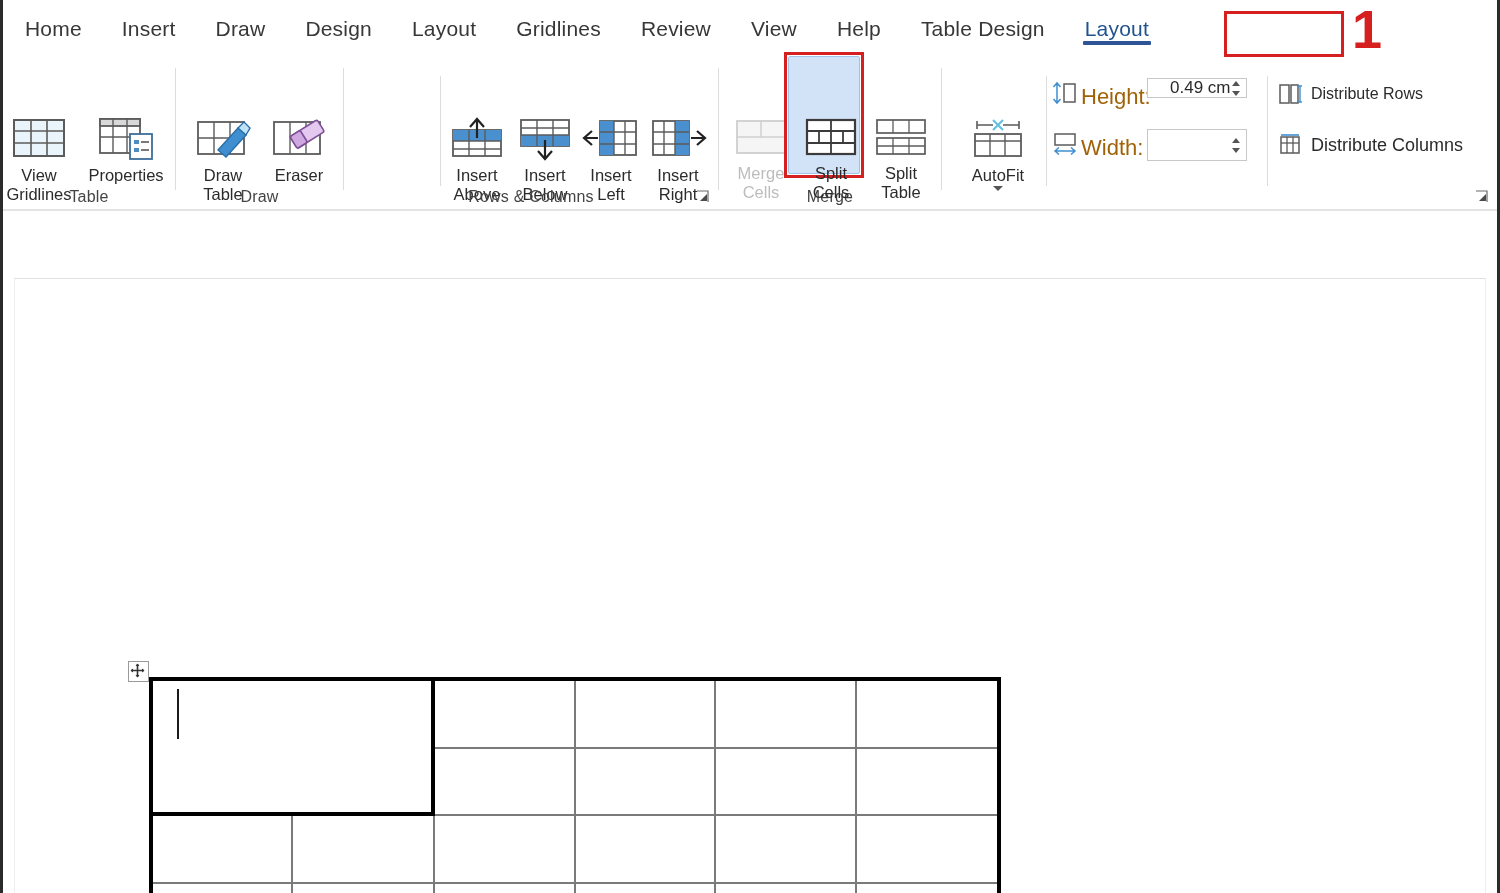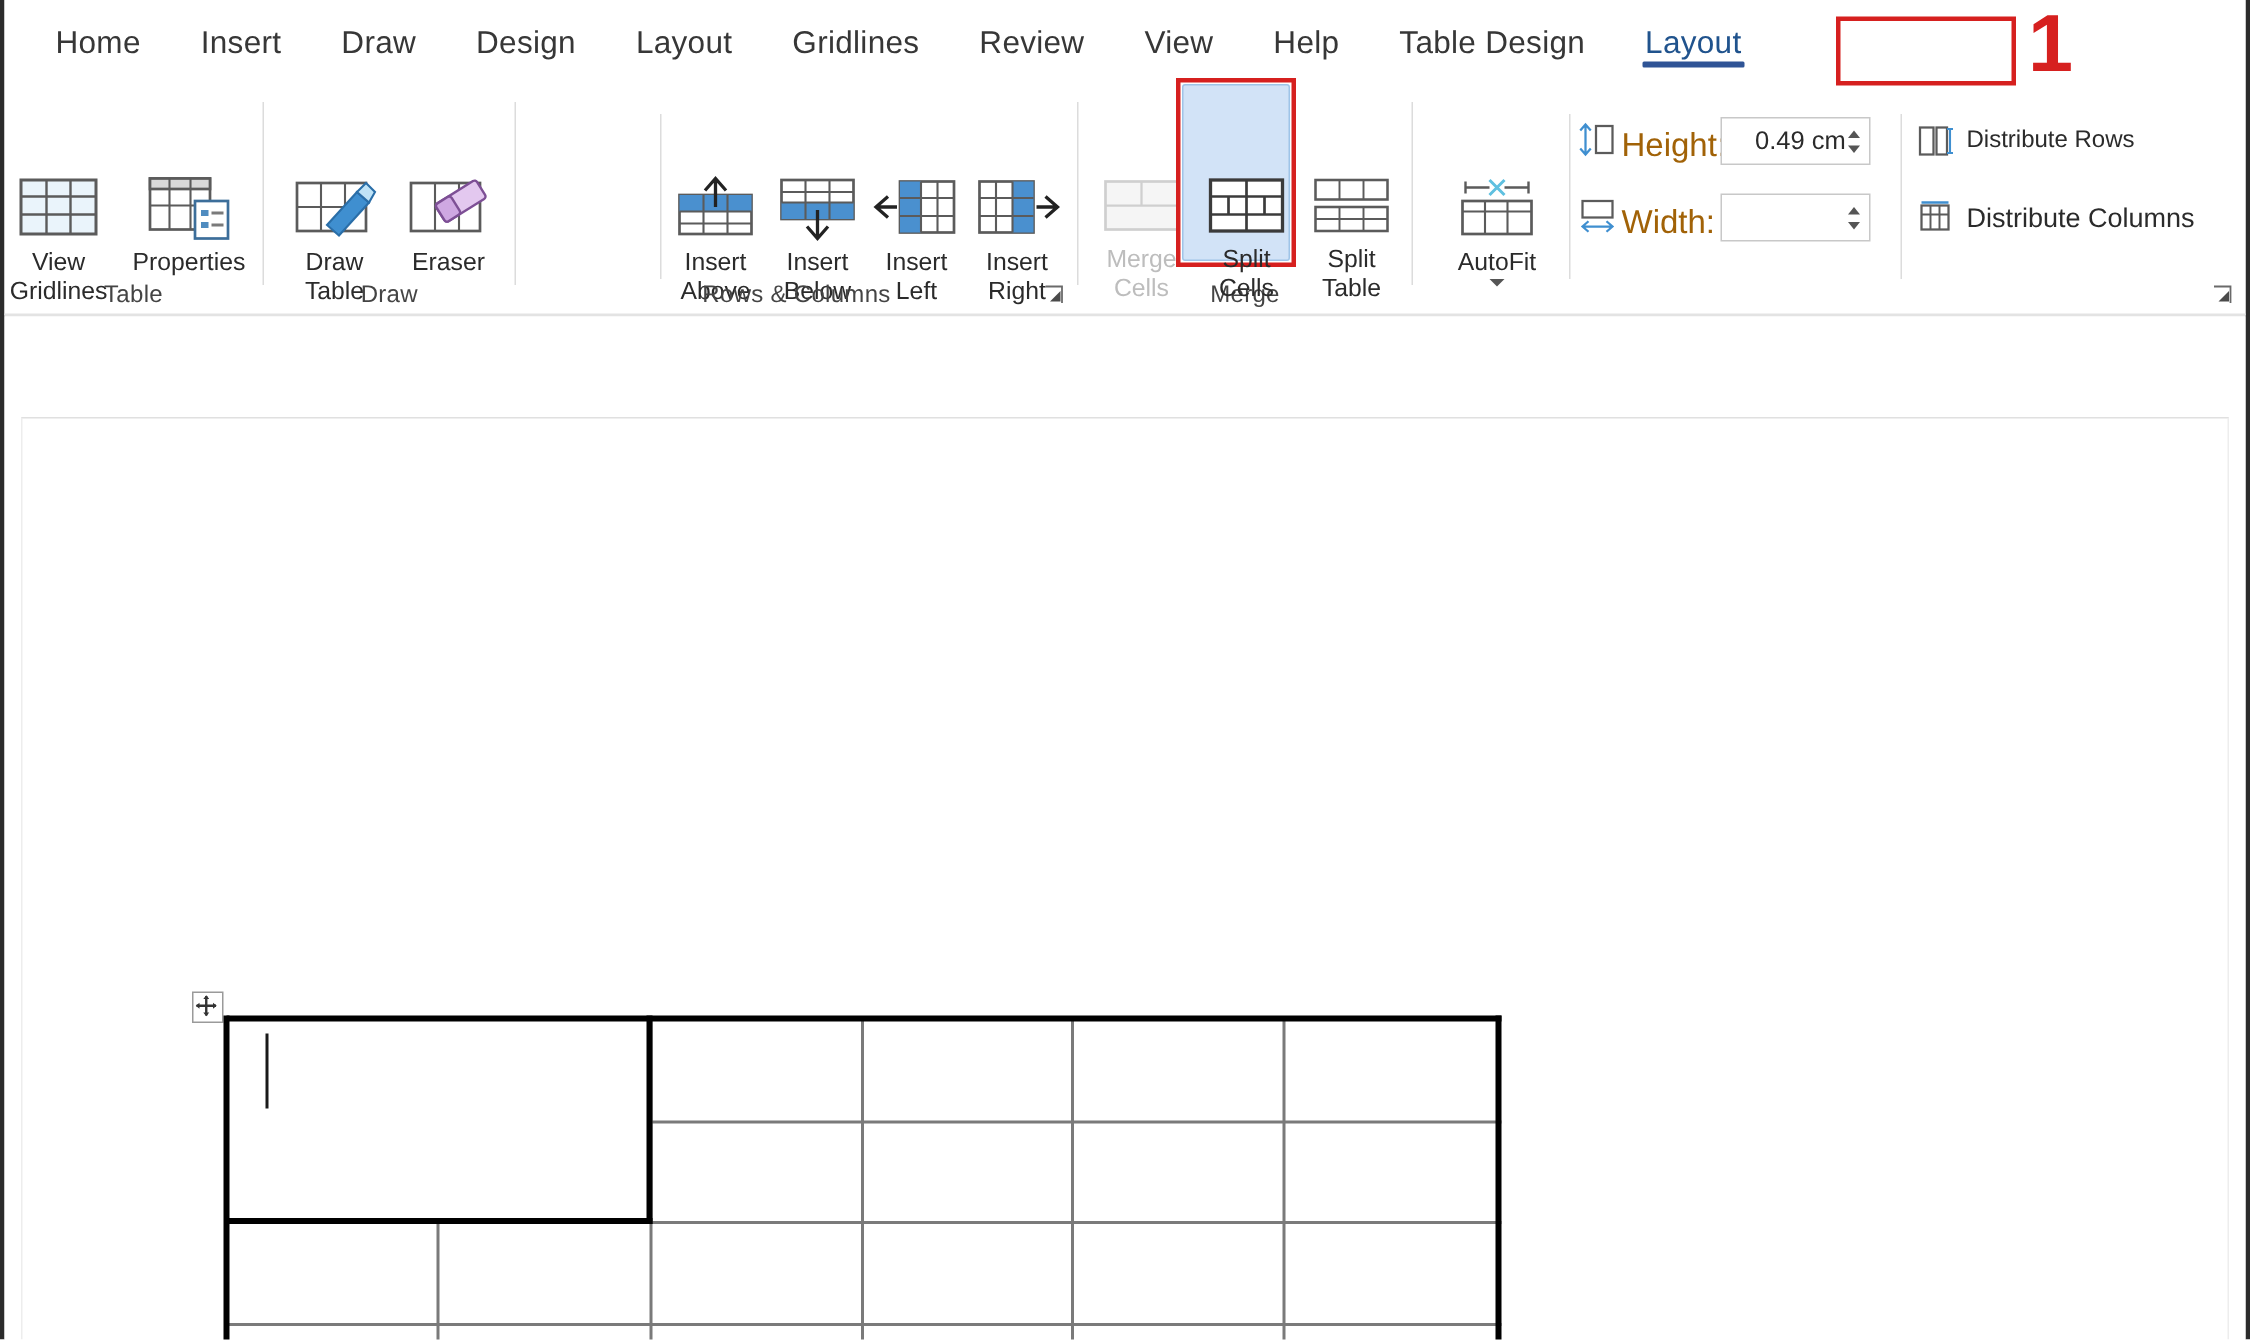--- a/index.html
+++ b/index.html
@@ -10,21 +10,21 @@
     overflow:hidden;
     position:relative;
   }
   
   .app{position:absolute;left:0;top:0;width:1500px;height:893px;background:#fff;}
   .edge-left{position:absolute;left:0;top:0;width:3px;height:893px;background:#2b2b2b;}
   .edge-right{position:absolute;right:0;top:0;width:3px;height:893px;background:#2b2b2b;}
 
   
   .tabbar{position:absolute;left:3px;top:0;width:1494px;height:58px;background:#ffffff;}
-  .tabs{display:flex;align-items:center;height:58px;padding-left:14px;}
+  .tabs{display:flex;align-items:center;height:58px;padding-left:2px;}
   .tab{
     font-size:21px;color:#373737;padding:6px 20px;white-space:nowrap;
     position:relative;letter-spacing:.2px;
   }
   .tab.active{color:#20538d;}
   .tab .underline{
     position:absolute;left:18px;right:18px;bottom:2px;height:4px;background:#2f5496;border-radius:1px;
   }
   
   .tab-highlight{
@@ -314,21 +314,21 @@
         <span class="lbl">AutoFit</span>
         <span class="chev"></span>
       </div>
       <div class="gsep" style="left:104px;top:18px;height:110px;"></div>
 
       <svg style="position:absolute;left:110px;top:22px;" width="26" height="26" viewBox="0 0 26 26">
         <path d="M5 4 V22 M1.5 7 L5 3 L8.5 7 M1.5 19 L5 23 L8.5 19" stroke="#3f8fd0" stroke-width="1.5" fill="none"></path>
         <rect x="12" y="4" width="11" height="18" fill="#fff" stroke="#5b5b5b" stroke-width="1.5"></rect>
       </svg>
       <div class="lblsm" style="left:139px;top:26px;">Height:</div>
-      <div class="field" style="left:205px;top:20px;width:100px;height:32px;padding-left:22px;">
+      <div class="field" style="left:205px;top:20px;width:100px;height:20px;padding-left:22px;">
         <span>0.49 cm</span>
         <span class="spin">
             <i class="up"></i>
             <i class="dn"></i>
           </span>
       </div>
 
       <svg style="position:absolute;left:110px;top:72px;" width="26" height="26" viewBox="0 0 26 26">
         <rect x="3" y="4" width="20" height="11" fill="#fff" stroke="#5b5b5b" stroke-width="1.5"></rect>
         <path d="M4 21 H22 M7 17.5 L3 21 L7 24.5 M19 17.5 L23 21 L19 24.5" stroke="#3f8fd0" stroke-width="1.5" fill="none"></path>

